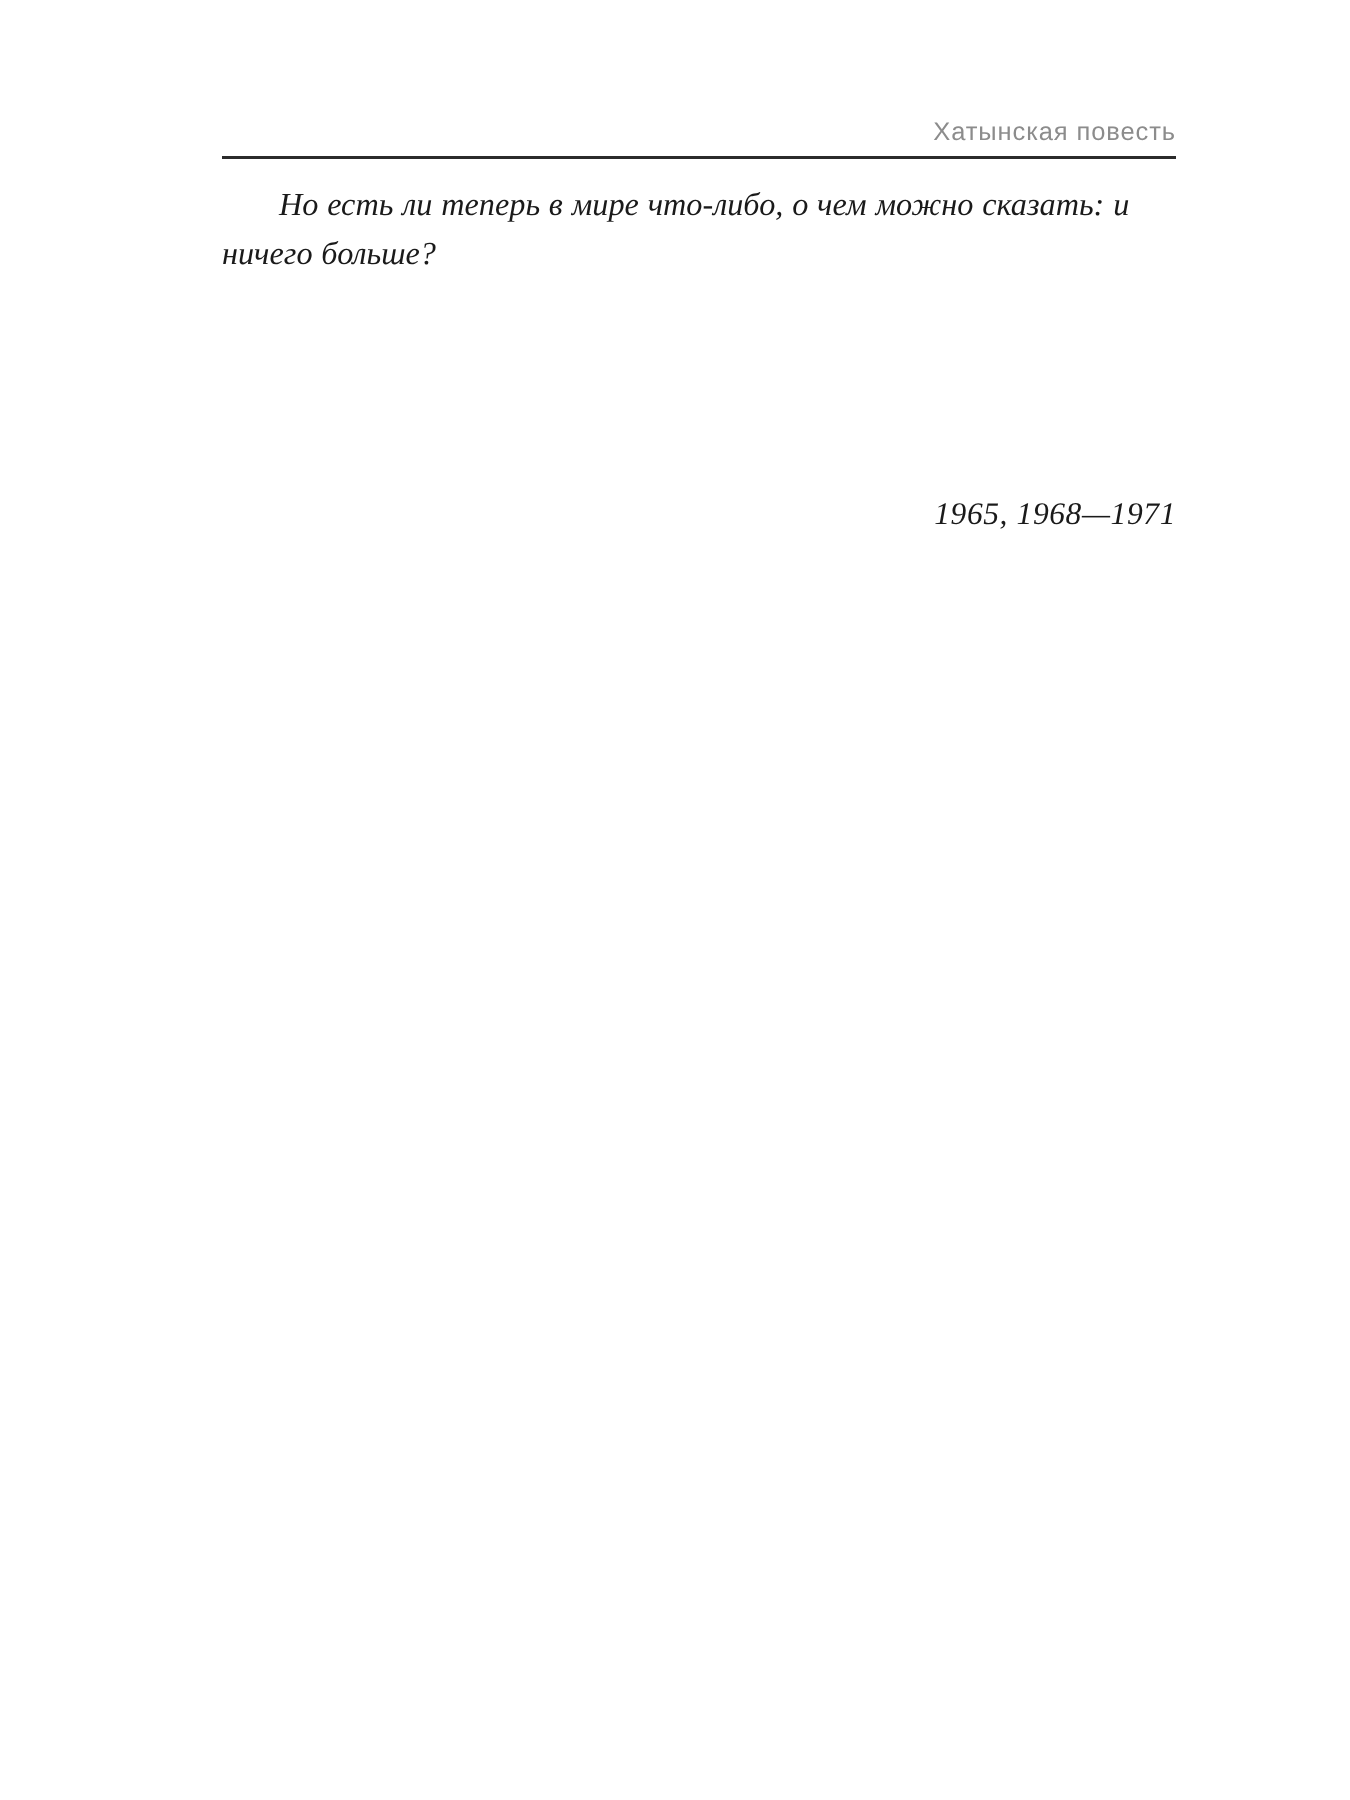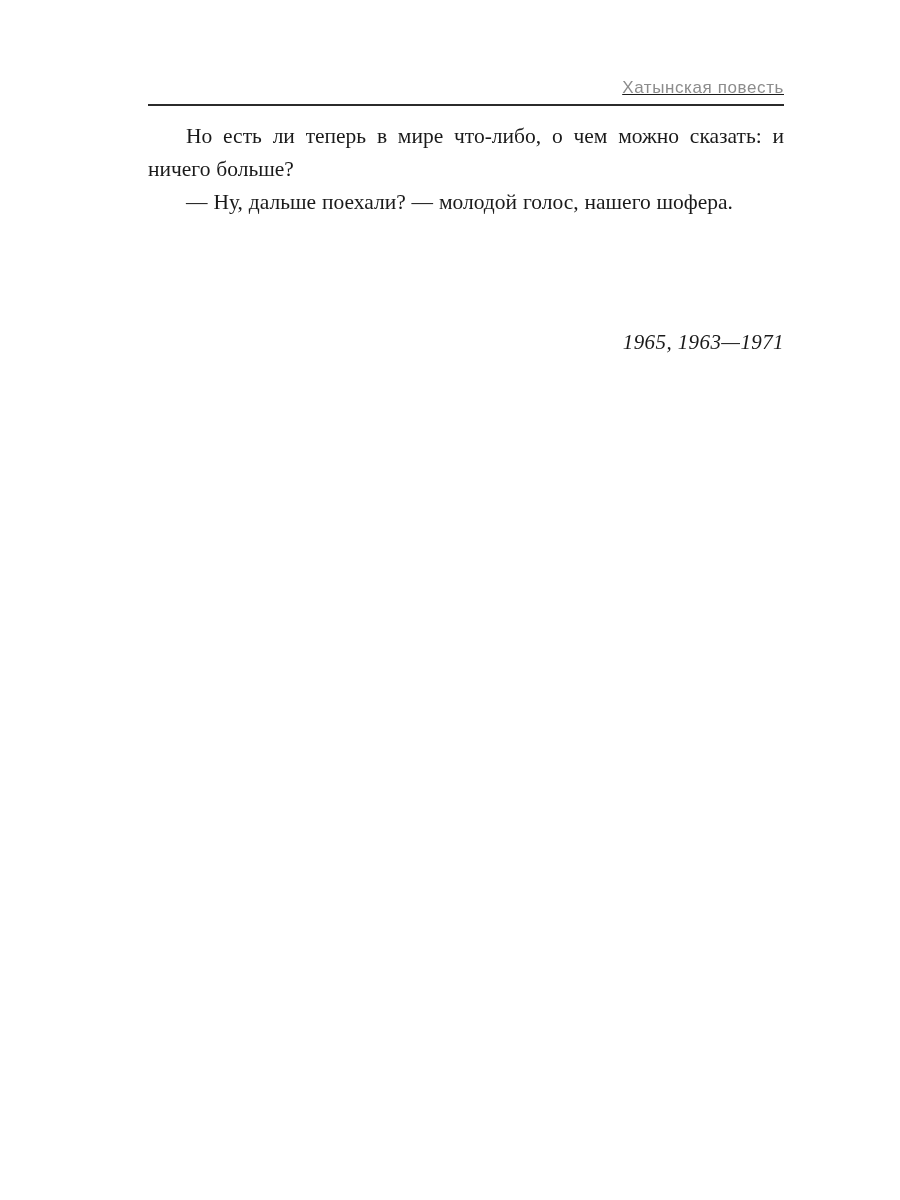--- a/index.html
+++ b/index.html
@@ -18,21 +18,20 @@
     position: relative;
     width: 900px;
     height: 1200px;
     box-sizing: border-box;
   }
   .header {
     position: absolute;
     left: 148px;
     top: 78px;
     width: 636px;
-    text-decoration: underline;
   }
   .running-title {
     font-family: "Liberation Sans", sans-serif;
     font-size: 17px;
     letter-spacing: 0.6px;
     color: #8c8c8c;
     text-align: right;
     line-height: 1.2;
     padding-bottom: 6px;
   }
@@ -48,20 +47,21 @@
   }
   .para {
     font-size: 21.5px;
     line-height: 1.52;
     text-align: justify;
     text-indent: 38px;
     margin: 0 0 1px 0;
     word-spacing: 0.5px;
     -webkit-hyphens: manual;
     hyphens: manual;
+    font-style: italic;
   }
   .para:last-of-type {
     text-align: left;
   }
   .dateline {
     position: absolute;
     left: 148px;
     top: 330px;
     width: 636px;
     text-align: right;
@@ -75,18 +75,17 @@
 
 <div class="page">
 
   <div class="header">
     <div class="running-title">Хатынская повесть</div>
     <div class="header-rule"></div>
   </div>
 
   <div class="body-text">
     <p class="para">Но есть ли теперь в мире что-либо, о чем можно сказать: и ничего больше?</p>
-    <p class="para">— Ну, дальше поехали?  — молодой голос, нашего шофера.</p>
   </div>
 
-  <div class="dateline">1965, 1963—1971</div>
+  <div class="dateline">1965, 1968—1971</div>
 
 </div>
 
 </body></html>

